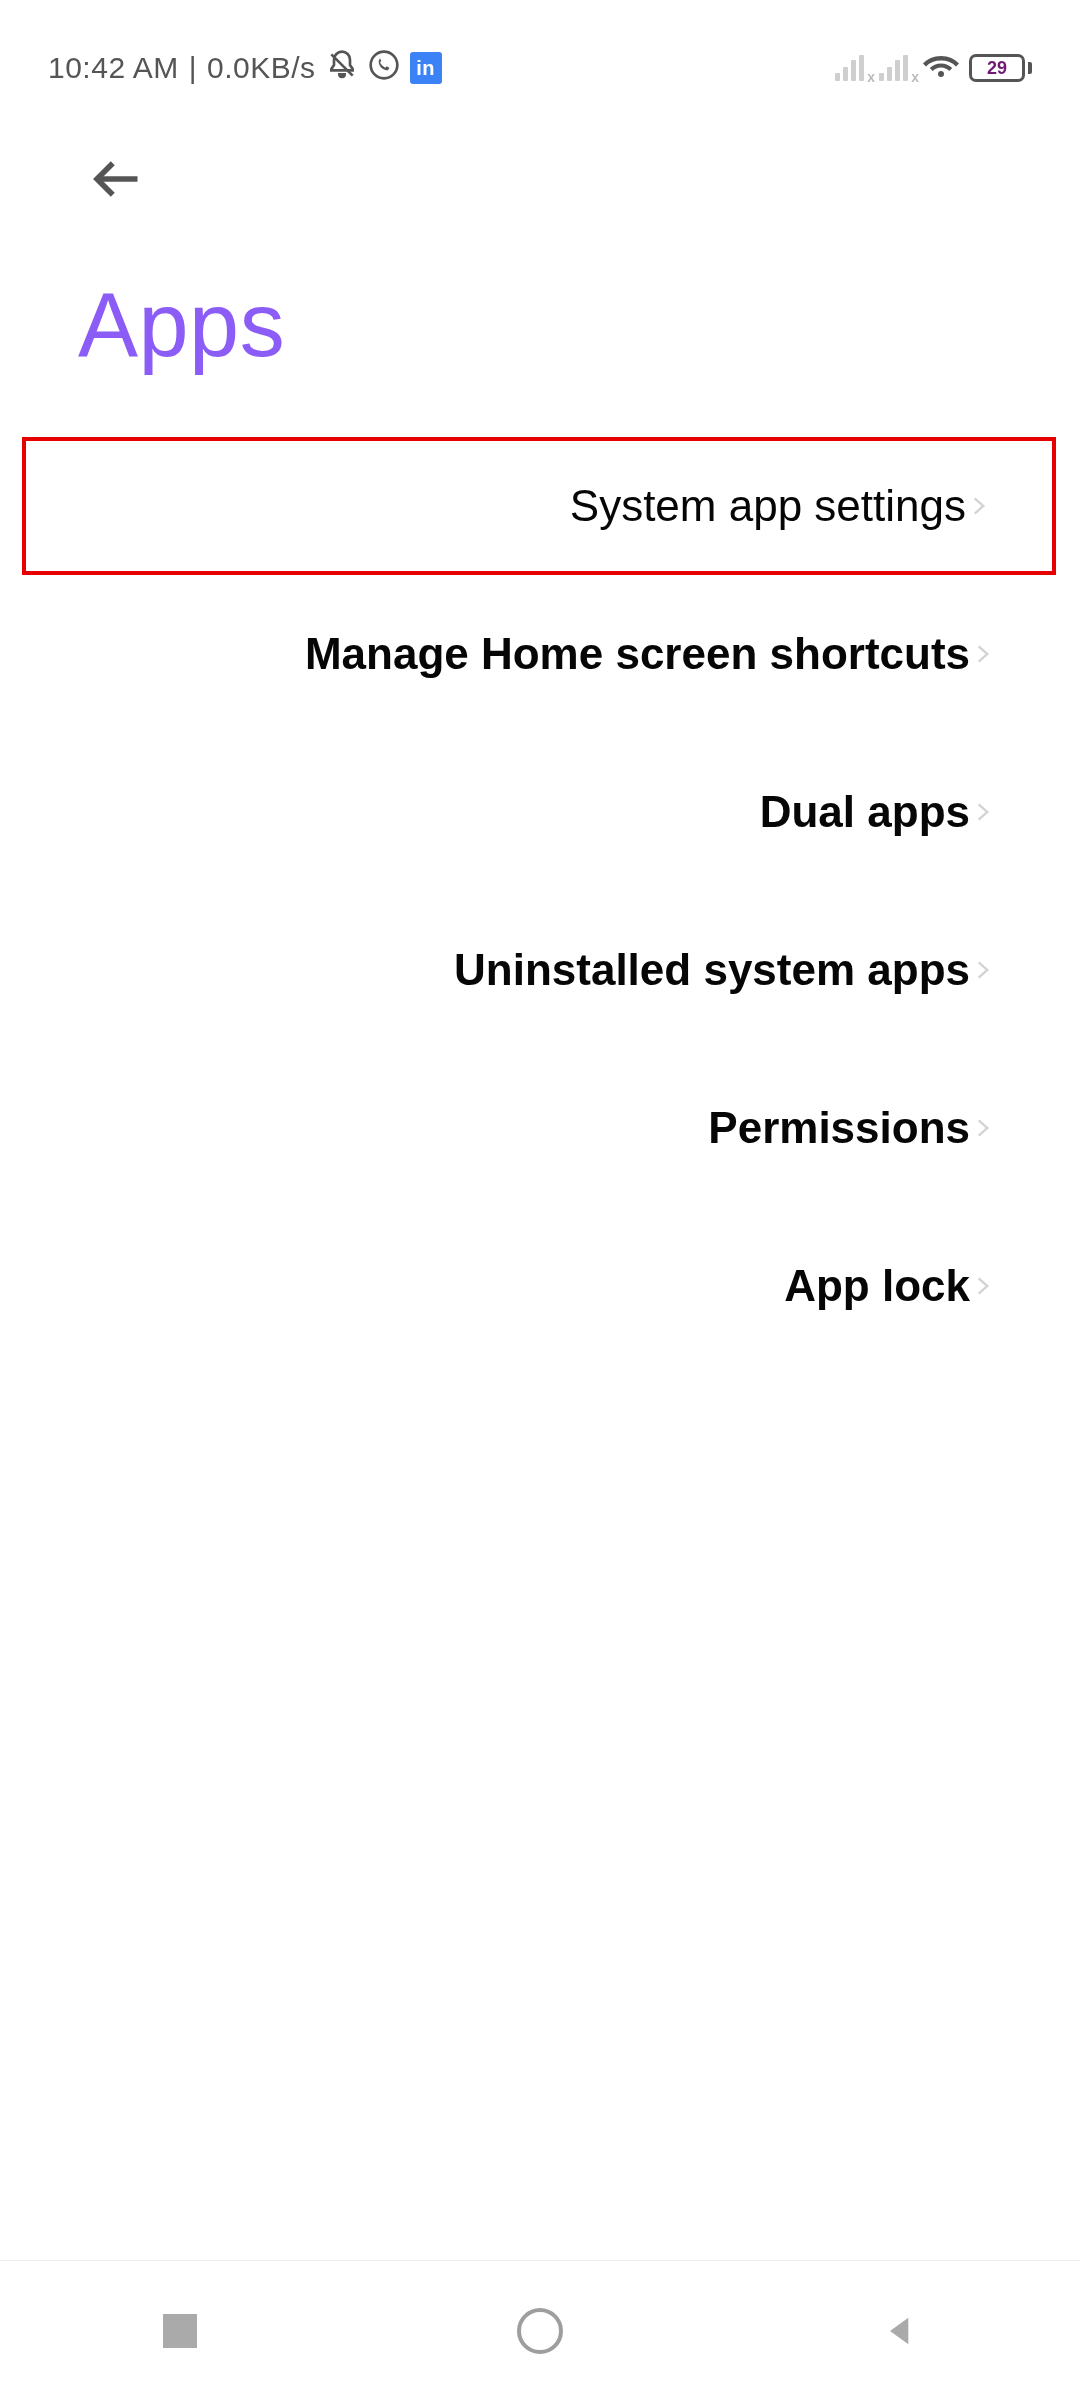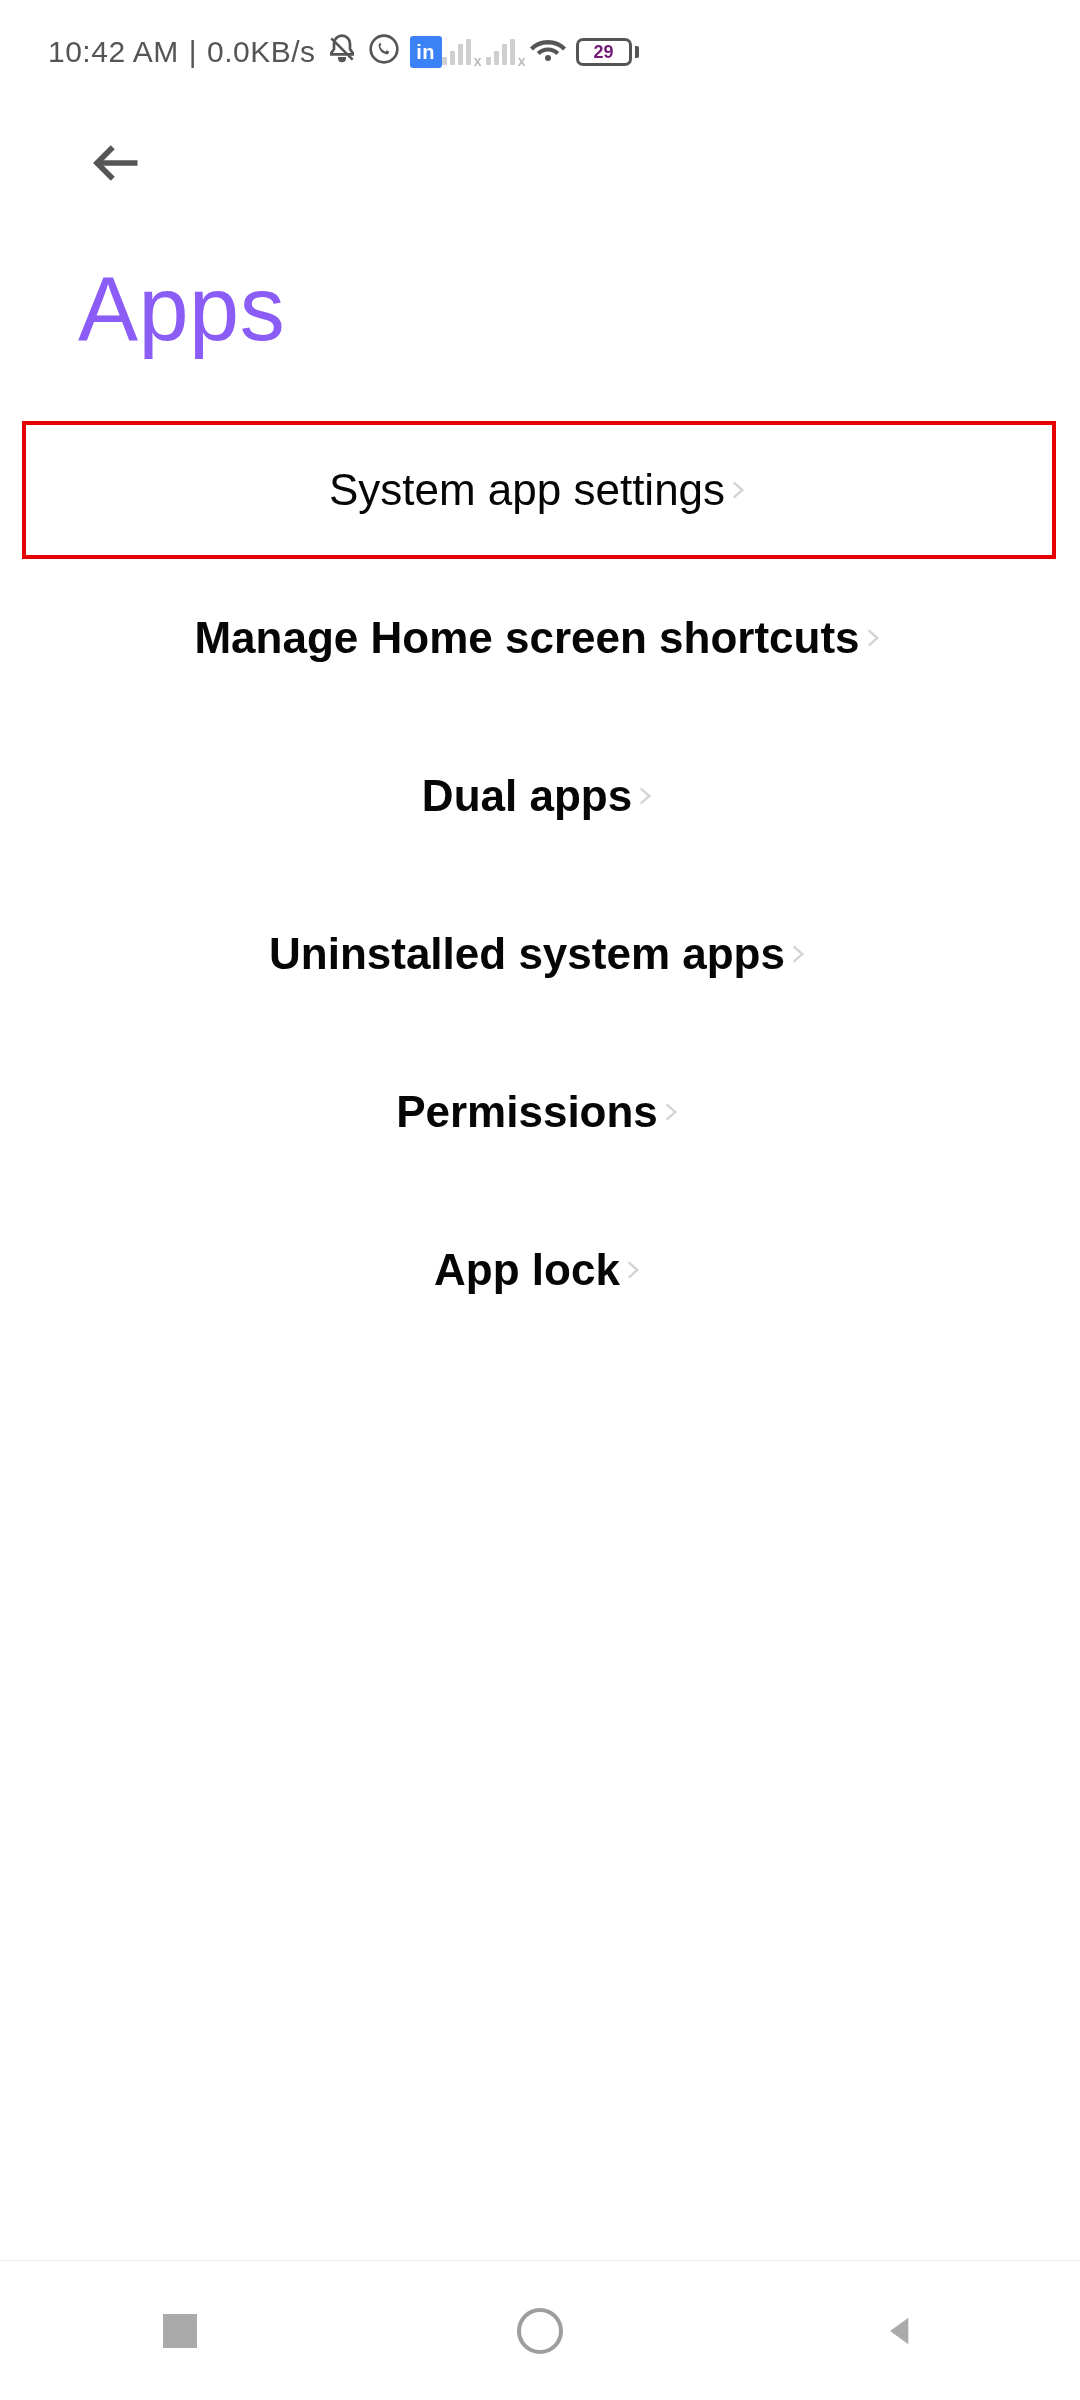--- a/index.html
+++ b/index.html
@@ -1,17 +1,17 @@
 <!DOCTYPE html>
 <html><head>
   <meta charset="utf-8">
   <style>
     * { margin:0; padding:0; box-sizing:border-box; }
     html,body { width:1080px; height:2400px; font-family:-apple-system,Helvetica,Arial,sans-serif; background:#fff; color:#000; }
-    .status-bar { display:flex; align-items:center; padding:0 48px; height:104px; font-size:30px; color:#555; font-weight:500; }
+    .status-bar { display:flex; justify-content:space-between; align-items:center; padding:0 48px; height:104px; font-size:30px; color:#555; font-weight:500;margin-top:16px; }
     .status-left, .status-right { display:flex; align-items:center; gap:10px; }
     .status-left span { letter-spacing:0.5px; }
     .status-right .sig { width:34px; height:26px; display:flex; align-items:flex-end; gap:3px; opacity:0.4; position:relative; }
     .sig .bar { width:5px; background:#888; border-radius:1px; }
     .sig .bar:nth-child(1) { height:30%; }
     .sig .bar:nth-child(2) { height:55%; }
     .sig .bar:nth-child(3) { height:80%; }
     .sig .bar:nth-child(4) { height:100%; }
     .sig .x { position:absolute; right:-6px; bottom:-4px; font-size:14px; font-weight:700; }
     .wifi-ico svg { width:36px; height:36px; fill:#555; }
@@ -21,21 +21,21 @@
     .icon-svg { width:32px; height:32px; fill:#555; }
     .icon-box { width:32px; height:32px; background:#3b82f6; color:#fff; display:flex; align-items:center; justify-content:center; font-size:20px; font-weight:700; border-radius:3px; }
 
     .back-row { padding:32px 48px 0 88px; }
     .back-arrow { width:54px; height:54px; cursor:pointer; }
     .back-arrow svg { width:100%; height:100%; stroke:#555; stroke-width:2.5; fill:none; }
 
     .page-title { font-size:90px; font-weight:300; color:#8b5cf6; padding:68px 0 60px 78px; letter-spacing:0.5px; }
 
     .list { }
-    .item { display:flex; justify-content:center; align-items:center; padding:0 84px 0 84px; height:158px; cursor:pointer; }
+    .item { display:flex; justify-content:flex-end; align-items:center; padding:0 84px 0 84px; height:158px; cursor:pointer; }
     .item-label { font-size:44px; font-weight:600; color:#060606; }
     .chev { width:26px; height:26px; }
     .chev svg { width:100%; height:100%; stroke:#D4D4D4; stroke-width:2.2; fill:none; }
 
     
     .hl-wrap { border:4px solid #e60000; margin:0 24px 0 22px; }
     .hl-wrap .item { padding-left:62px; padding-right:60px; height:130px; }
     .hl-wrap .item .chev svg { stroke:#D4D4D4; }
     .hl-wrap .item .item-label { font-weight:500; }
 

